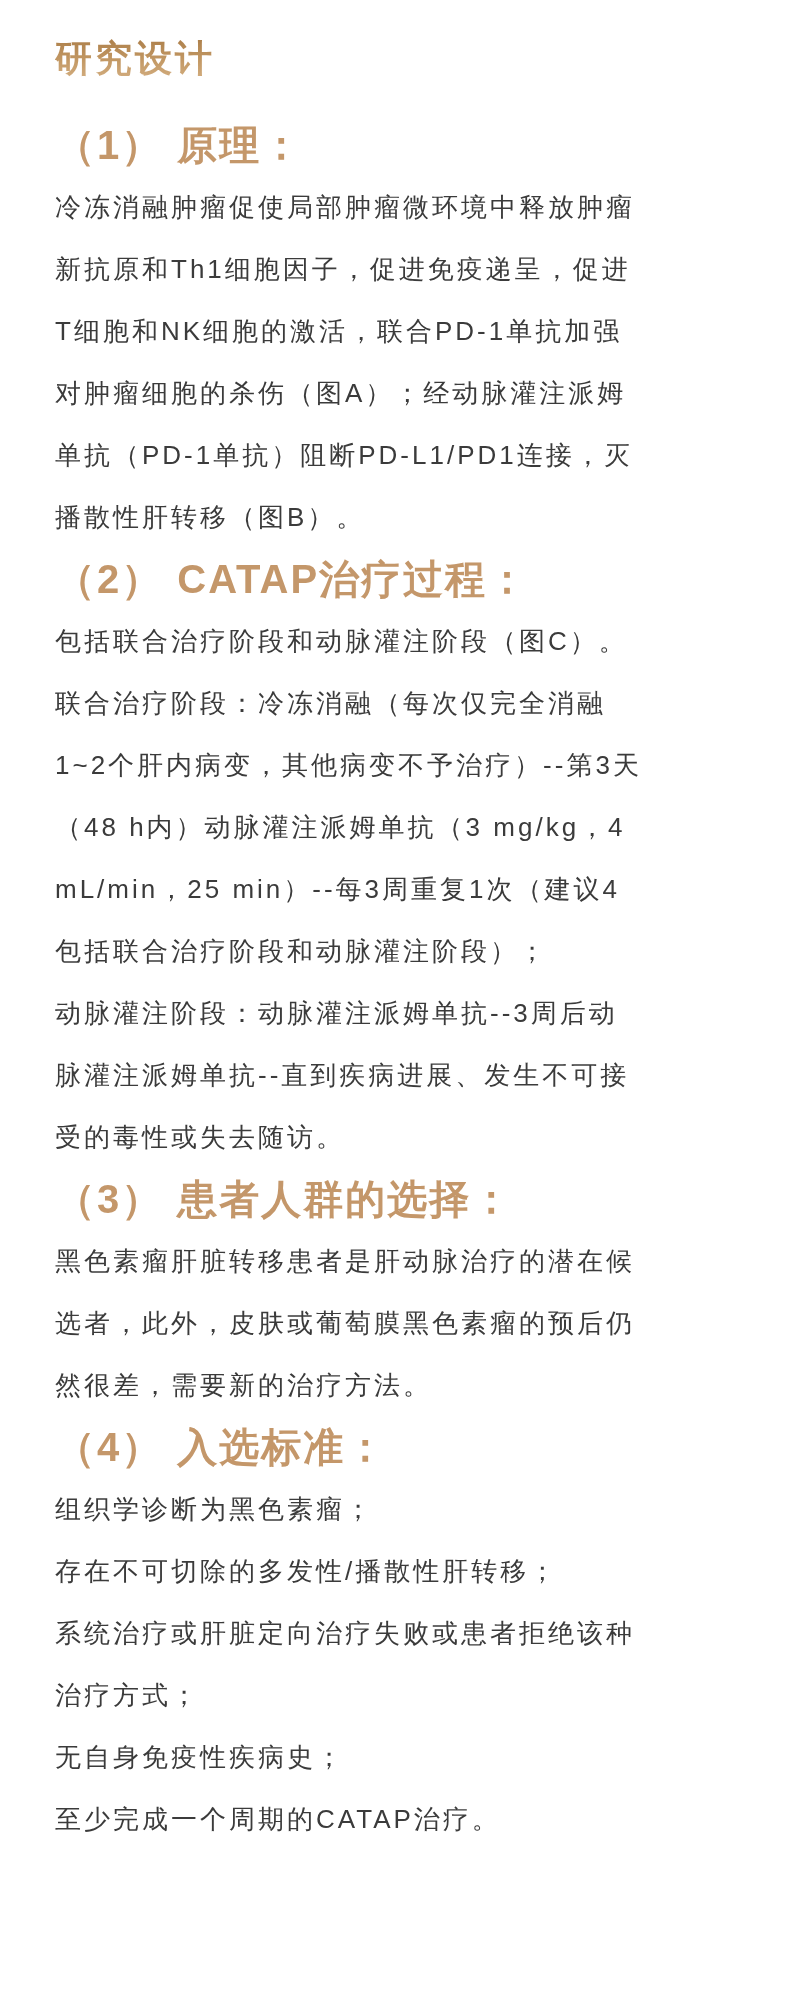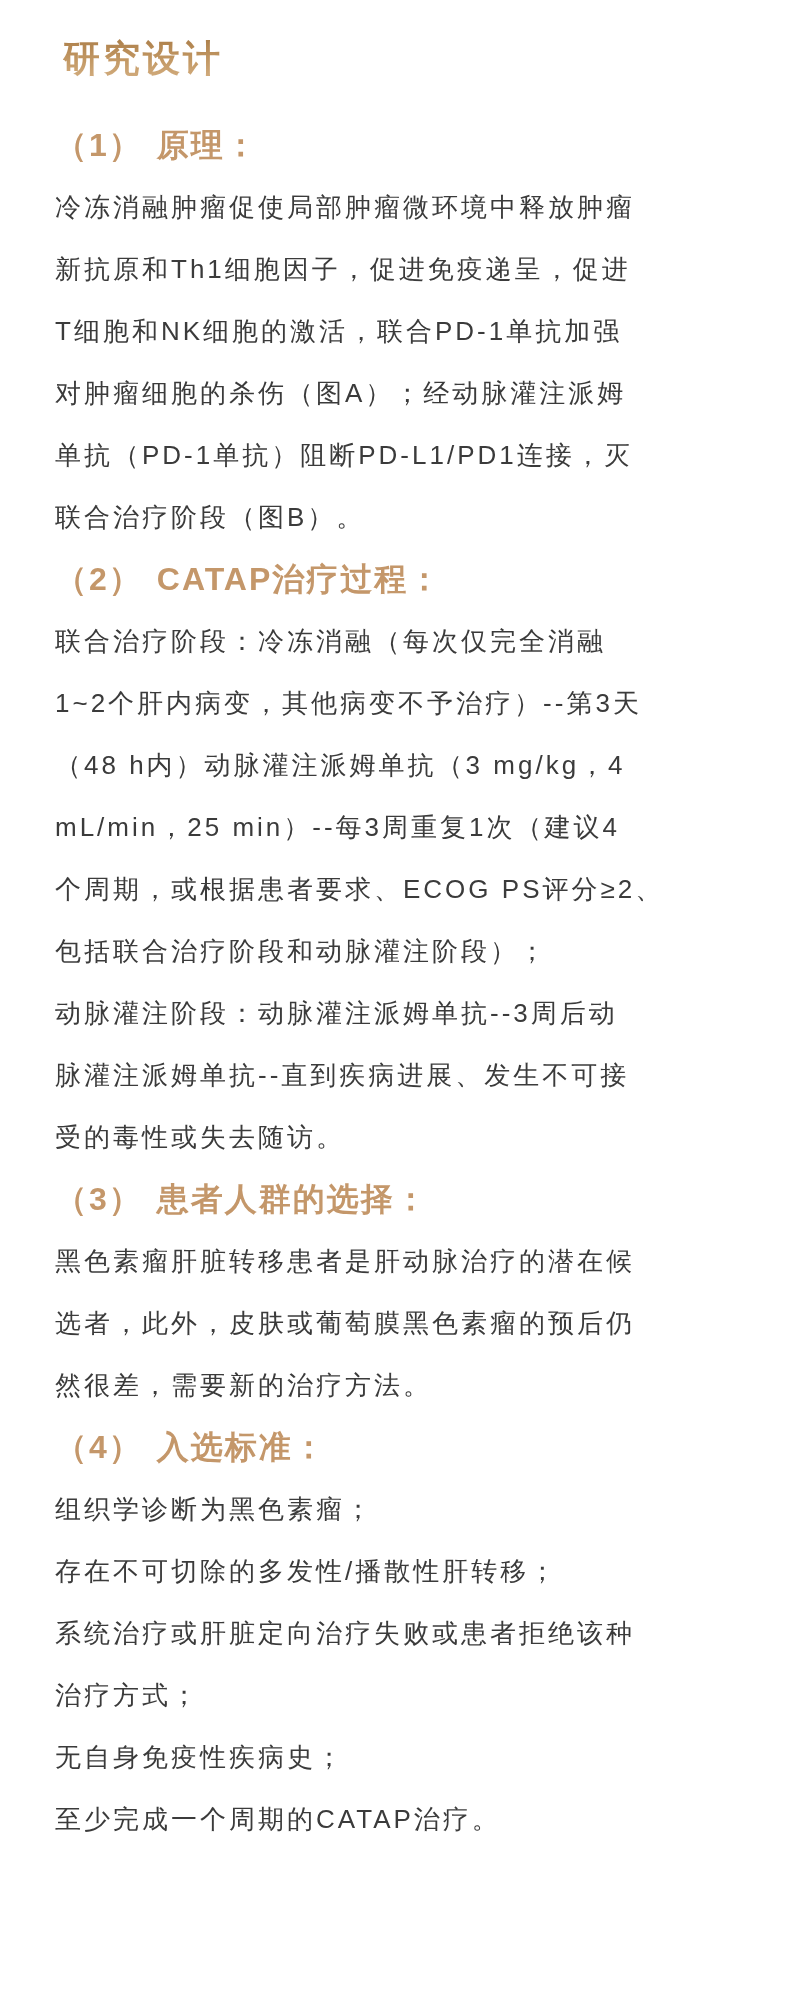--- a/index.html
+++ b/index.html
@@ -16,33 +16,33 @@
     min-height:1996px;
     background:var(--bg);
     font-family:"Liberation Sans","DejaVu Sans",sans-serif;
     -webkit-font-smoothing:antialiased;
   }
   .article{
     padding:34px 50px 40px 55px;
     width:800px;
   }
   .title{
-    margin:0 0 30px 8px;
+    margin:0 0 30px 0;
     font-family:"Liberation Serif","DejaVu Serif",serif;
     font-weight:700;
     font-size:37px;
     line-height:50px;
     letter-spacing:3px;
     background:linear-gradient(to bottom,var(--title-top) 0%,#c49a66 55%,var(--title-bottom) 100%);
     -webkit-background-clip:text;
     background-clip:text;
     color:transparent;
   }
   .sec-heading{
-    font-size:32px;
+    font-size:40px;
     line-height:62px;
     font-weight:700;
     color:var(--heading-color);
     letter-spacing:2px;
     white-space:nowrap;
   }
   .sec-num{
     margin-right:14px;
   }
   .body-line{
@@ -59,27 +59,27 @@
 
 <main class="article">
   <h1 class="title">研究设计</h1>
   <div id="sections">
       <div class="sec-heading"><span class="sec-num">（1）</span><span class="sec-title">原理：</span></div>
       <div class="body-line">冷冻消融肿瘤促使局部肿瘤微环境中释放肿瘤</div>
       <div class="body-line">新抗原和Th1细胞因子，促进免疫递呈，促进</div>
       <div class="body-line">T细胞和NK细胞的激活，联合PD-1单抗加强</div>
       <div class="body-line">对肿瘤细胞的杀伤（图A）；经动脉灌注派姆</div>
       <div class="body-line">单抗（PD-1单抗）阻断PD-L1/PD1连接，灭</div>
-      <div class="body-line">联合治疗阶段（图B）。</div>
+      <div class="body-line">播散性肝转移（图B）。</div>
       <div class="sec-heading"><span class="sec-num">（2）</span><span class="sec-title">CATAP治疗过程：</span></div>
+      <div class="body-line">包括联合治疗阶段和动脉灌注阶段（图C）。</div>
       <div class="body-line">联合治疗阶段：冷冻消融（每次仅完全消融</div>
       <div class="body-line">1~2个肝内病变，其他病变不予治疗）--第3天</div>
       <div class="body-line">（48 h内）动脉灌注派姆单抗（3 mg/kg，4</div>
       <div class="body-line">mL/min，25 min）--每3周重复1次（建议4</div>
-      <div class="body-line">个周期，或根据患者要求、ECOG PS评分≥2、</div>
       <div class="body-line">包括联合治疗阶段和动脉灌注阶段）；</div>
       <div class="body-line">动脉灌注阶段：动脉灌注派姆单抗--3周后动</div>
       <div class="body-line">脉灌注派姆单抗--直到疾病进展、发生不可接</div>
       <div class="body-line">受的毒性或失去随访。</div>
       <div class="sec-heading"><span class="sec-num">（3）</span><span class="sec-title">患者人群的选择：</span></div>
       <div class="body-line">黑色素瘤肝脏转移患者是肝动脉治疗的潜在候</div>
       <div class="body-line">选者，此外，皮肤或葡萄膜黑色素瘤的预后仍</div>
       <div class="body-line">然很差，需要新的治疗方法。</div>
       <div class="sec-heading"><span class="sec-num">（4）</span><span class="sec-title">入选标准：</span></div>
       <div class="body-line">组织学诊断为黑色素瘤；</div>

